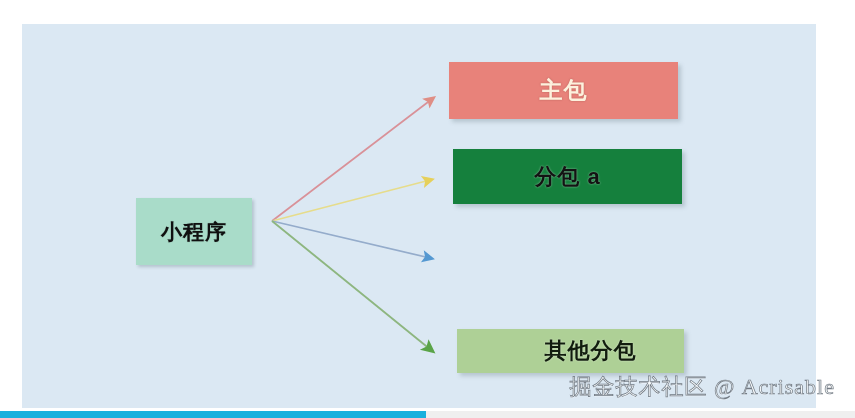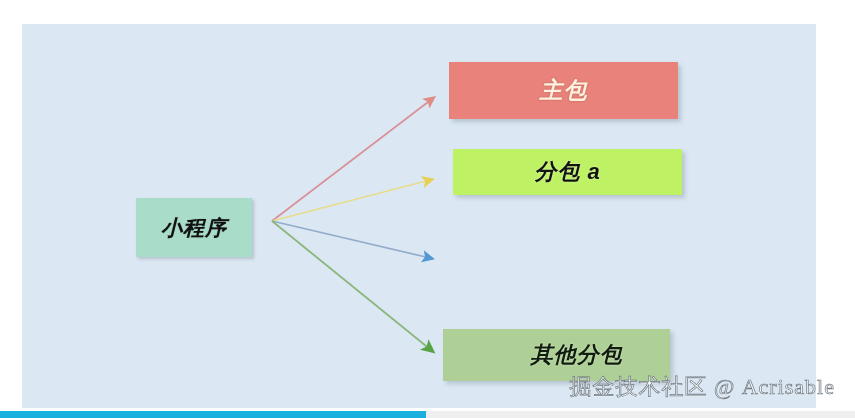--- a/index.html
+++ b/index.html
@@ -47,29 +47,28 @@
     display: flex;
     align-items: center;
     justify-content: center;
     box-sizing: border-box;
     letter-spacing: 1px;
   }
 
   .node-label {
     white-space: nowrap;
     font-weight: 700;
-    font-style: italic;
   }
 
   
   #node-source {
     left: 136px;
     top: 198px;
     width: 116px;
-    height: 59px;
+    height: 67px;
     background: #a9dcc9;
     box-shadow: 2px 2px 3px rgba(90,110,120,0.30);
   }
   #node-source .node-label {
     font-size: 21px;
     color: #101010;
     text-shadow: 0 0 1px rgba(0,0,0,0.35);
   }
 
   
@@ -85,22 +84,22 @@
     font-size: 23px;
     color: #fdf1dd;
     text-shadow: 0 0 2px rgba(120,60,50,0.45);
   }
 
   
   #node-sub-a {
     left: 453px;
     top: 149px;
     width: 229px;
-    height: 46px;
-    background: #bef264;
+    height: 55px;
+    background: #15803d;
     box-shadow: 3px 3px 4px rgba(90,110,120,0.28);
   }
   #node-sub-a .node-label {
     font-size: 22px;
     color: #131313;
     text-shadow: 0 0 2px rgba(255,255,255,0.55);
   }
 
   
   #node-sub-b {
@@ -112,24 +111,24 @@
     box-shadow: 3px 3px 4px rgba(90,110,120,0.28);
   }
   #node-sub-b .node-label {
     font-size: 22px;
     color: #101622;
     text-shadow: 0 0 2px rgba(255,255,255,0.5);
   }
 
   
   #node-other {
-    left: 443px;
+    left: 457px;
     top: 329px;
     width: 227px;
-    height: 52px;
+    height: 44px;
     background: #aed096;
     box-shadow: 3px 3px 4px rgba(90,110,120,0.28);
     padding-left: 40px;
   }
   #node-other .node-label {
     font-size: 22px;
     color: #111c0e;
     text-shadow: 0 0 2px rgba(255,255,255,0.5);
   }
 

